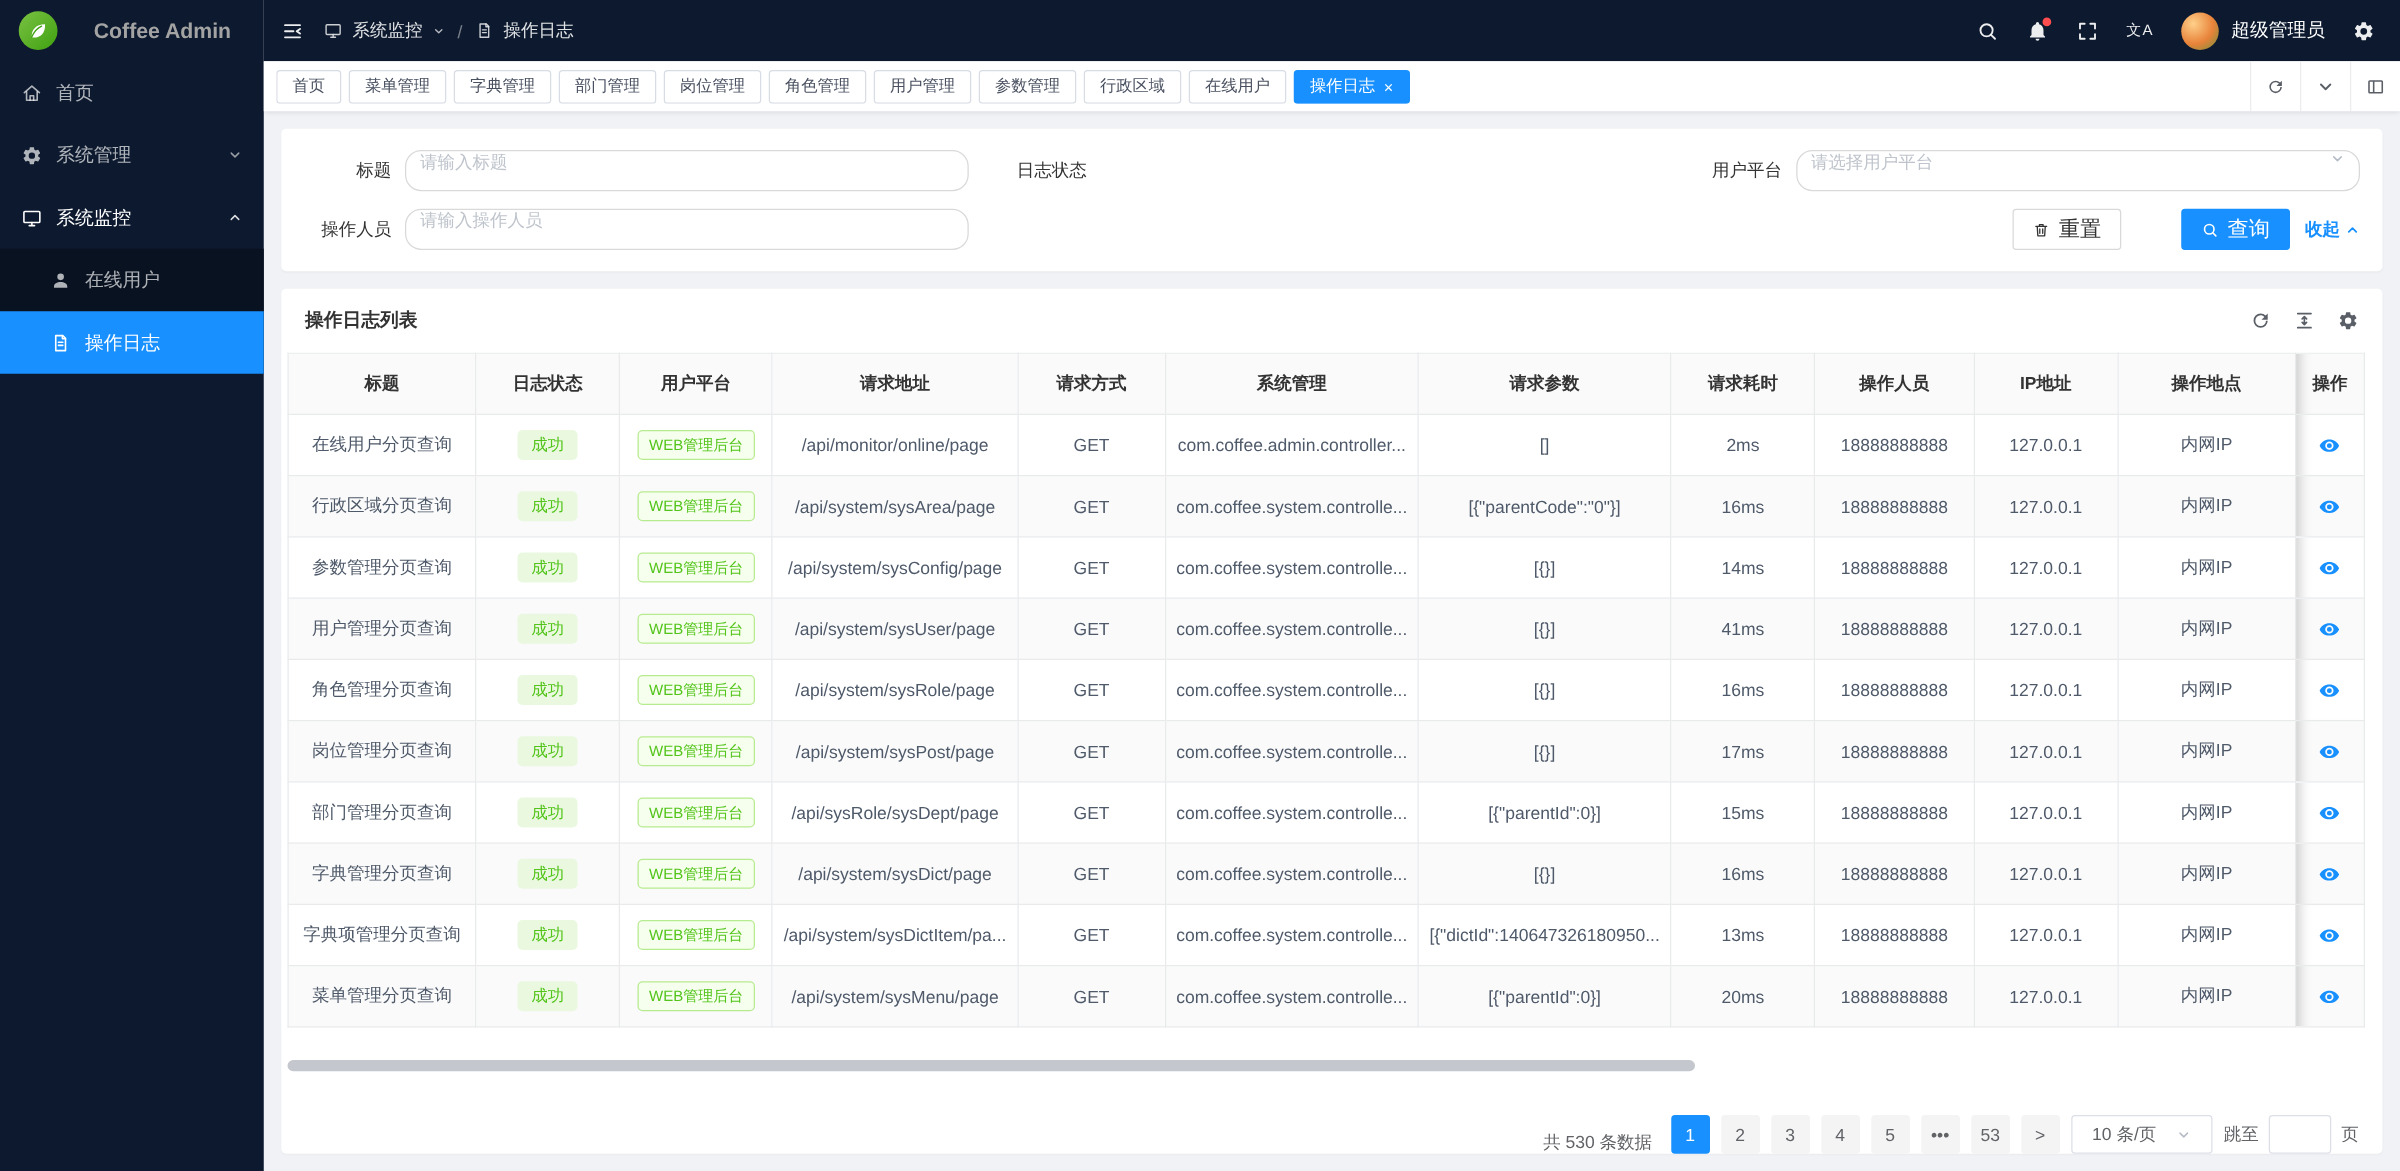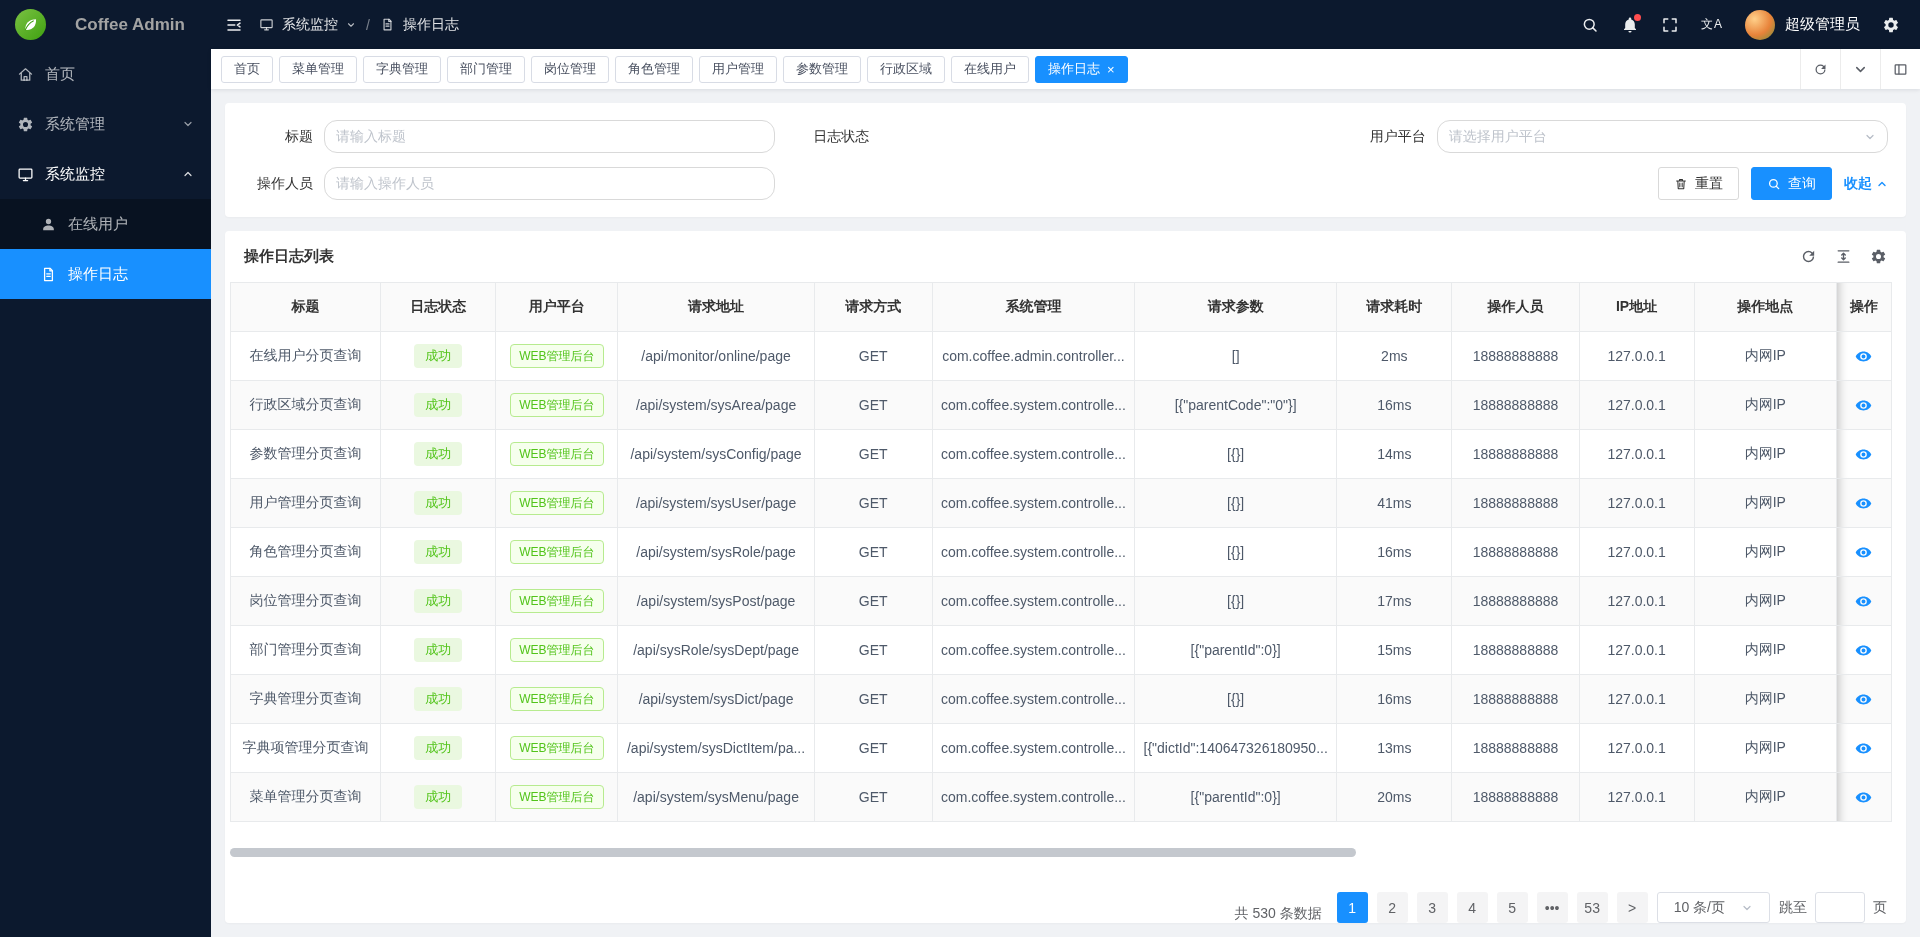--- a/index.html
+++ b/index.html
@@ -50,28 +50,28 @@
   .tab-tool { width:40px; height:40px; display:flex; align-items:center; justify-content:center; border-left:1px solid #ececec; color:#5a5e66; cursor:pointer; }
   .tab-tool .ti { width:15px; height:15px; }
 
   
   .content { flex:1; min-height:0; padding:14px; display:flex; flex-direction:column; gap:14px; }
 
   
   .filter-card { background:#fff; border-radius:4px; padding:17px 18px; display:grid; grid-template-columns:1fr 1fr 1fr; column-gap:24px; row-gap:14px; box-shadow:0 1px 2px rgba(0,0,0,.03); }
   .field { display:flex; align-items:center; gap:11px; min-width:0; }
   .field-label { flex:0 0 70px; width:70px; text-align:right; color:#333; font-size:14px; }
-  .ctrl { flex:1; height:33px; min-width:0; border:1px solid #d9d9d9; border-radius:13px; display:flex; align-items:center; padding:0 11px; background:#fff;font-family:Liberation Mono, monospace; }
+  .ctrl { flex:1; height:33px; min-width:0; border:1px solid #d9d9d9; border-radius:13px; display:flex; align-items:flex-start; padding:0 11px; background:#fff; }
   .ctrl-input { width:100%; border:none; outline:none; font-size:14px; color:#333; font-family:inherit; background:transparent; }
   .ctrl-input::placeholder { color:#bfc4cc; }
   .select { cursor:pointer; }
   .select .ph { color:#bfc4cc; flex:1; font-size:14px; white-space:nowrap; overflow:hidden; }
   .chev-sm { width:12px; height:12px; color:#b6bcc6; flex:0 0 12px; }
   .actions { grid-column:2 / 4; display:flex; align-items:center; justify-content:flex-end; gap:12px; }
-  .btn { height:33px; padding:0 15px; border-radius:3px; border:1px solid #d9d9d9; background:#fff; display:inline-flex; align-items:center; gap:7px; font-size:14px; color:#333; cursor:pointer; font-family:inherit; }
+  .btn { height:33px; padding:0 15px; border-radius:3px; border:1px solid #d9d9d9; background:#fff; display:inline-flex; align-items:center; gap:7px; font-size:17px; color:#333; cursor:pointer; font-family:inherit;margin-left:36px; }
   .btn .btn-icon { width:14px; height:14px; }
   .btn-primary { background:#1890ff; border-color:#1890ff; color:#fff; }
   .link-collapse { color:#1890ff; display:inline-flex; align-items:center; gap:4px; font-size:14px; cursor:pointer; font-weight:600; }
   .link-collapse .chev-sm { color:#1890ff; }
 
   
   .table-card { background:#fff; border-radius:4px; flex:1; min-height:0; display:flex; flex-direction:column; box-shadow:0 1px 2px rgba(0,0,0,.03); }
   .card-header { flex:0 0 51px; display:flex; align-items:center; padding:0 19px; }
   .card-title { font-size:15px; font-weight:600; color:#333; }
   .card-tools { margin-left:auto; display:flex; gap:18px; color:#5a5e66; }

